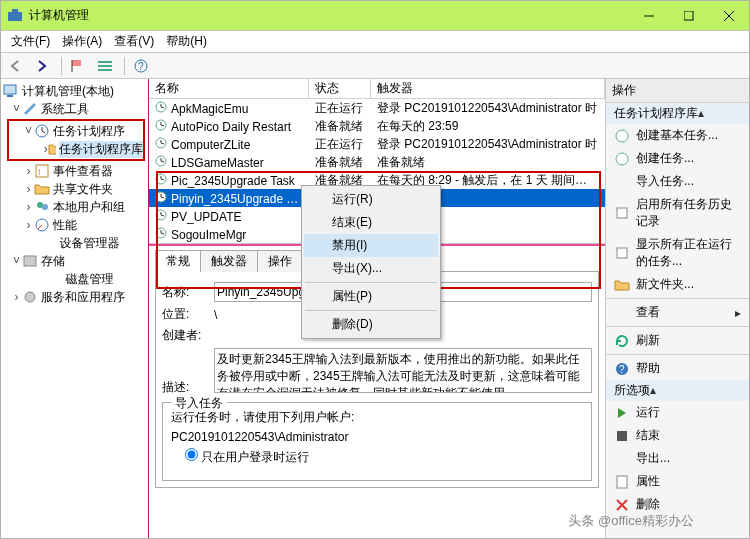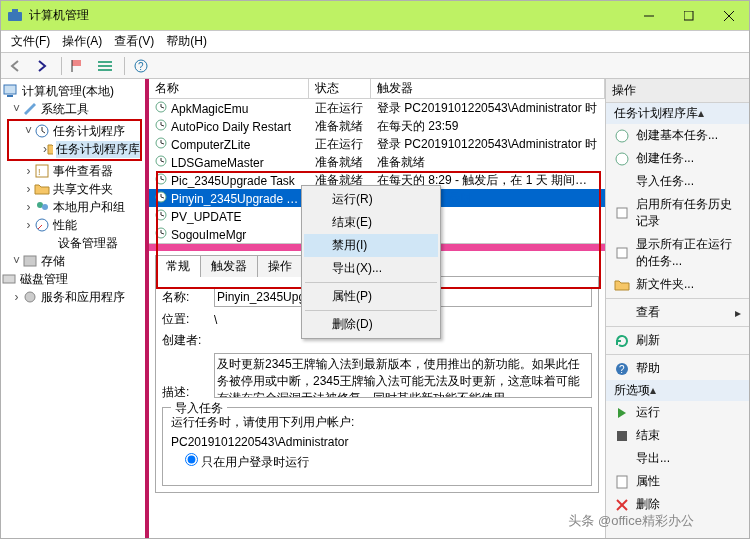--- a/index.html
+++ b/index.html
@@ -9,42 +9,42 @@
   .titlebar .ico { width: 16px; height: 16px; margin: 0 6px; }
   .titlebar .title { flex: 1; }
   .titlebar .ctrl { width: 40px; height: 30px; display: flex; align-items: center; justify-content: center; }
   .ctrl svg { width: 10px; height: 10px; }
   .menubar { height: 22px; display: flex; align-items: center; border-bottom: 1px solid #c8c8c8; padding-left: 4px; }
   .menubar span { padding: 2px 6px; }
   .toolbar { height: 26px; display: flex; align-items: center; border-bottom: 1px solid #c8c8c8; padding-left: 2px; background: #f7f7f7; }
   .toolbar .tbtn { padding: 2px 4px; margin-right: 3px; display:flex; align-items:center;}
   .toolbar .sep { width:1px; height:18px; background:#c0c0c0; margin:0 4px;}
   .body { flex: 1; display: flex; min-height: 0; }
-  .tree { width: 148px; background: #fff; border-right: 4px solid #be185d; padding-top: 3px; overflow:hidden;}
+  .tree { width: 148px; background: #fff; border-right: 1px solid #be185d; padding-top: 3px; overflow:hidden;}
   .tree .node { display: flex; align-items: center; height: 18px; white-space: nowrap; }
   .tree .tgl { width: 11px; text-align: center; color:#555;}
   .tree .tico { width: 16px; height: 16px; margin-right: 3px; }
   .tree .lbl {}
   .tree .sel-box { border: 2px solid #c80000; margin: 1px 3px 1px 6px; padding: 1px 0;}
   .main { flex: 1; display: flex; flex-direction: column; min-width:0; }
   .list { border-bottom: 1px solid #c8c8c8; }
   .list .hdr { display: flex; background: #fff; border-bottom: 1px solid #d0d0d0; }
   .list .hdr > div , .list .row > div { padding: 1px 6px; overflow:hidden; white-space:nowrap; text-overflow:ellipsis; }
   .list .hdr > div { border-right: 1px solid #d0d0d0; }
   .c1 { width: 160px; } .c2 { width: 62px; } .c3 { flex: 1; }
   .list .row { display: flex; align-items:center; height: 18px; }
   .row .tico { width: 12px; height:12px; margin-right:4px; display:inline-block;}
   .row.selected { background: #0066cc; color: #fff; }
   .row.selected .c3 { color:#0066cc;} 
   .ctx-hilite-box { border:2px solid #c80000; position:absolute; left:155px; top:170px; width:445px; height:118px; pointer-events:none; z-index:5;}
   .contextmenu { position: absolute; left: 300px; top: 184px; width: 140px; background: #f0f0f0; border: 1px solid #a6a6a6; box-shadow: 2px 2px 3px rgba(0,0,0,.25); padding: 2px; z-index:10;}
   .contextmenu .mitem { padding: 3px 10px 3px 28px; }
   .contextmenu .mitem.hi { background: #d0e6f6;}
   .contextmenu .msep { height: 1px; background: #c8c8c8; margin: 2px 1px; }
-  .detail { flex:1; padding: 4px 6px; overflow:hidden; background:#fff; border-top:7px solid #ec4899;}
+  .detail { flex:1; padding: 4px 6px; overflow:hidden; background:#fff; border-top:2px solid #ec4899;}
   .tabs { display:flex; }
   .tabs .tab { padding:2px 10px; border:1px solid #aaa; border-bottom:none; background:#f3f3f3; margin-right:-1px;}
   .tabs .tab:first-child { background:#fff;}
   .tabpane { border:1px solid #aaa; padding:6px; margin-top:-1px; background:#fff;}
   .field-row { display:flex; align-items:center; margin:4px 0; }
   .field-row .flabel { width: 52px;}
   .field-row .fval { flex:1;}
   .field-row input[type=text], .field-row textarea { border:1px solid #aaa; padding:2px; width:100%; font-family:inherit; font-size:12px;}
   .field-row textarea { height:45px; resize:none;}
   .secgroup { border:1px solid #aaa; padding:6px 8px 10px 8px; margin-top:6px; position:relative;}
@@ -204,21 +204,21 @@
           </svg>
           <span class="lbl">设备管理器</span>
         </div>
       <div class="node" style="padding-left:10px;">
           <span class="tgl">˅</span>
           <svg class="tico">
             <rect x="2" y="3" width="12" height="10" fill="#ccc" stroke="#888"></rect>
           </svg>
           <span class="lbl">存储</span>
         </div>
-      <div class="node" style="">
+      <div class="node" style="padding-left:30px;flex-direction:column;">
           <svg class="tico">
             <rect x="2" y="4" width="12" height="8" fill="#d8d8d8" stroke="#888"></rect>
           </svg>
           <span class="lbl">磁盘管理</span>
         </div>
       <div class="node" style="padding-left:10px;">
           <span class="tgl">›</span>
           <svg class="tico">
             <circle cx="8" cy="8" r="5" fill="#ccc" stroke="#888"></circle>
           </svg>

